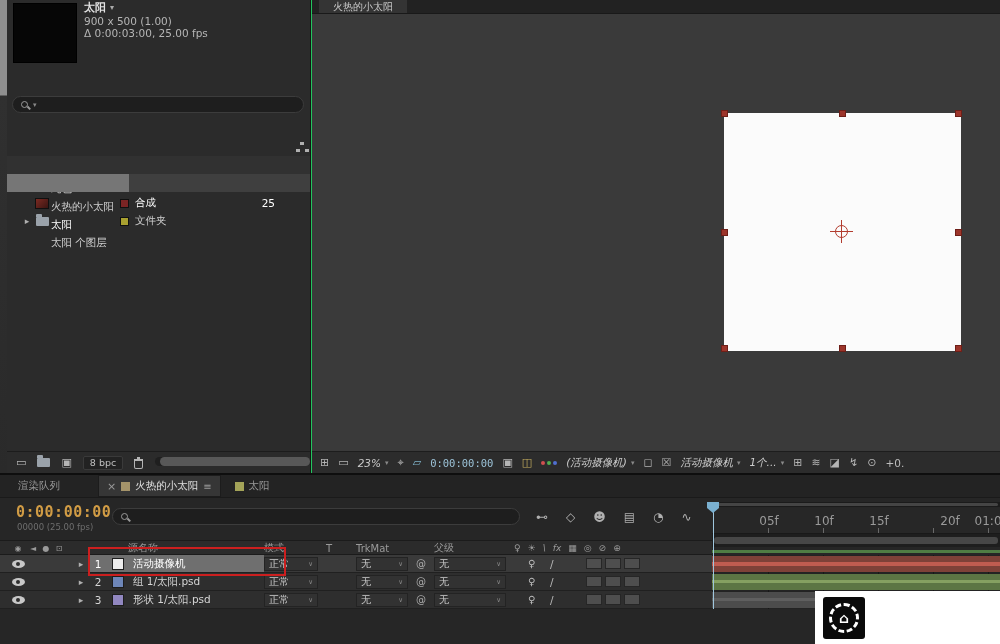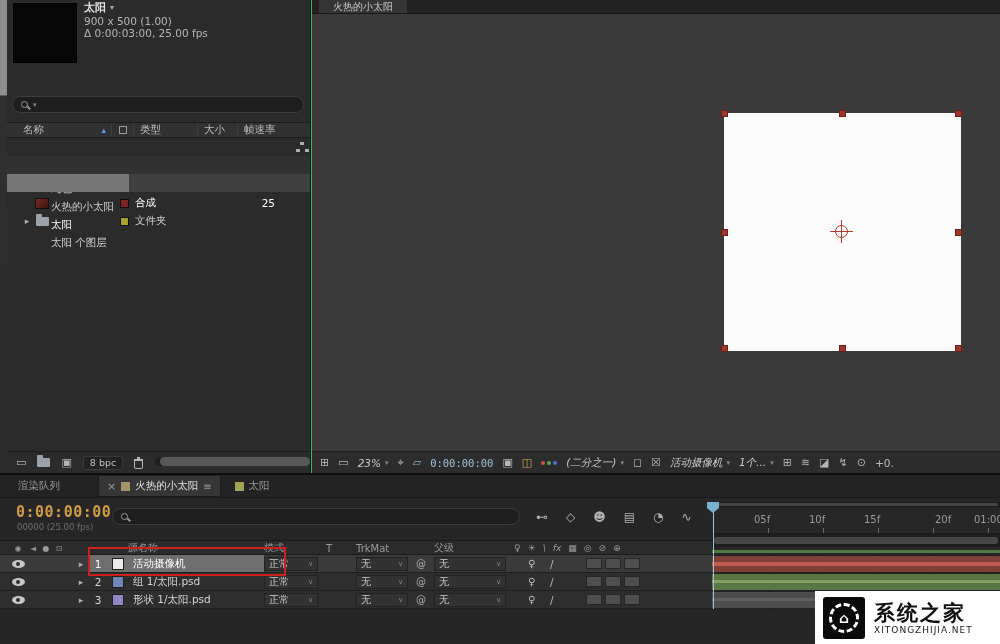--- a/index.html
+++ b/index.html
@@ -117,21 +117,21 @@
   .tc-big { position:absolute; left:16px; top:28px; font-size:15px; font-weight:bold; color:#d19c45;
     font-family:"DejaVu Sans Mono",monospace; letter-spacing:.5px; }
   .tc-sub { position:absolute; left:17px; top:47px; font-size:8.5px; color:#6e6e6e; }
   .tl-search { position:absolute; left:112px; top:33px; width:408px; }
   .tl-icons { position:absolute; left:536px; top:35px; display:flex; gap:18px; font-size:12px; color:#b0b0b0; }
 
   .tl-timenav { position:absolute; left:712px; right:0; top:27px; height:5px; background:#1b1b1b; }
   .tl-timenav i { position:absolute; left:2px; right:2px; top:1px; height:3px; background:#454545; border-radius:2px; }
   .tl-ruler { position:absolute; left:712px; right:0; top:33px; height:26px; background:#272727;
     border-bottom:1px solid #191919; }
-  .rlab { position:absolute; top:6px; width:30px; text-align:left; font-size:10px; color:#9a9a9a; }
+  .rlab { position:absolute; top:6px; width:30px; text-align:center; font-size:12px; color:#9a9a9a; }
   .tick { position:absolute; bottom:0; width:1px; height:5px; background:#6a6a6a; }
   .tl-workarea { position:absolute; left:712px; right:0; top:59px; height:13px; background:#1e1e1e; }
   .tl-workarea i { position:absolute; left:2px; right:2px; top:3px; height:7px; background:#474747; border-radius:3px; }
   .tl-greenline { position:absolute; left:712px; right:0; top:75px; height:3px; background:#4f7d44; }
   .tl-bars { position:absolute; left:712px; right:0; top:80px; height:54px; background:#232323; }
   .gline { position:absolute; top:0; bottom:0; width:1px; background:rgba(0,0,0,.32); }
   .lbar { position:absolute; left:0; right:0; height:16px; }
   .lbar.b0 { top:1px; background:#7e4138; } .lbar.b0::after { content:""; position:absolute; left:0; right:0;
     top:6px; height:4px; background:#c05c50; }
   .lbar.b1 { top:19px; background:#5c7544; } .lbar.b1::after { content:""; position:absolute; left:0; right:0;
@@ -202,38 +202,20 @@
       <div class="l2">900 x 500 (1.00)</div>
       <div class="l3">Δ 0:00:03:00, 25.00 fps</div>
     </div>
 
     <div class="searchbox proj-search">
       <span class="mag-ic"></span>
       <span class="caret">▾</span>
       <input style="">
     </div>
 
-    <div class="proj-thead">
-      <div class="hc hc-name">
-        <span>名称</span>
-        <span class="sort">▴</span>
-      </div>
-      <div class="hc hc-tag">
-        <span class="chip-outline"></span>
-      </div>
-      <div class="hc hc-type">
-          <span>类型</span>
-        </div>
-      <div class="hc hc-size">
-          <span>大小</span>
-        </div>
-      <div class="hc hc-fps">
-          <span>帧速率</span>
-        </div>
-    </div>
 
     <div class="proj-rows">
       <div class="prow">
         <span></span>
         <span class="parrow">▸</span>
         <span class="cellc">
             <i class="folder-ic"></i>
           </span>
         <span class="pname">纯色</span>
         <span class="chipcell">
@@ -328,21 +310,21 @@
       <span class="vic teal">▱</span>
       <span class="vtc">0:00:00:00</span>
       <span class="vic">▣</span>
       <span class="vic warm">◫</span>
       <span class="rgb-ic">
           <i></i>
           <i></i>
           <i></i>
         </span>
       <span class="vsel">
-        <i>(二分之一)</i>
+        <i>(活动摄像机)</i>
         <b>▾</b>
       </span>
       <span class="vic">◻</span>
       <span class="vic">☒</span>
       <span class="vsel">
         <i>活动摄像机</i>
         <b>▾</b>
       </span>
       <span class="vsel">
         <i>1个...</i>
@@ -571,19 +553,15 @@
 
     <div class="red-annotation"></div>
   </div>
 
   <div class="watermark">
     <div class="wm-logo">
       <div class="wm-gear">
         <span>⌂</span>
       </div>
     </div>
-    <div>
-      <div class="wm-title">系统之家</div>
-      <div class="wm-domain">XITONGZHIJIA.NET</div>
-    </div>
   </div>
 
 </div>
 
 </body></html>

